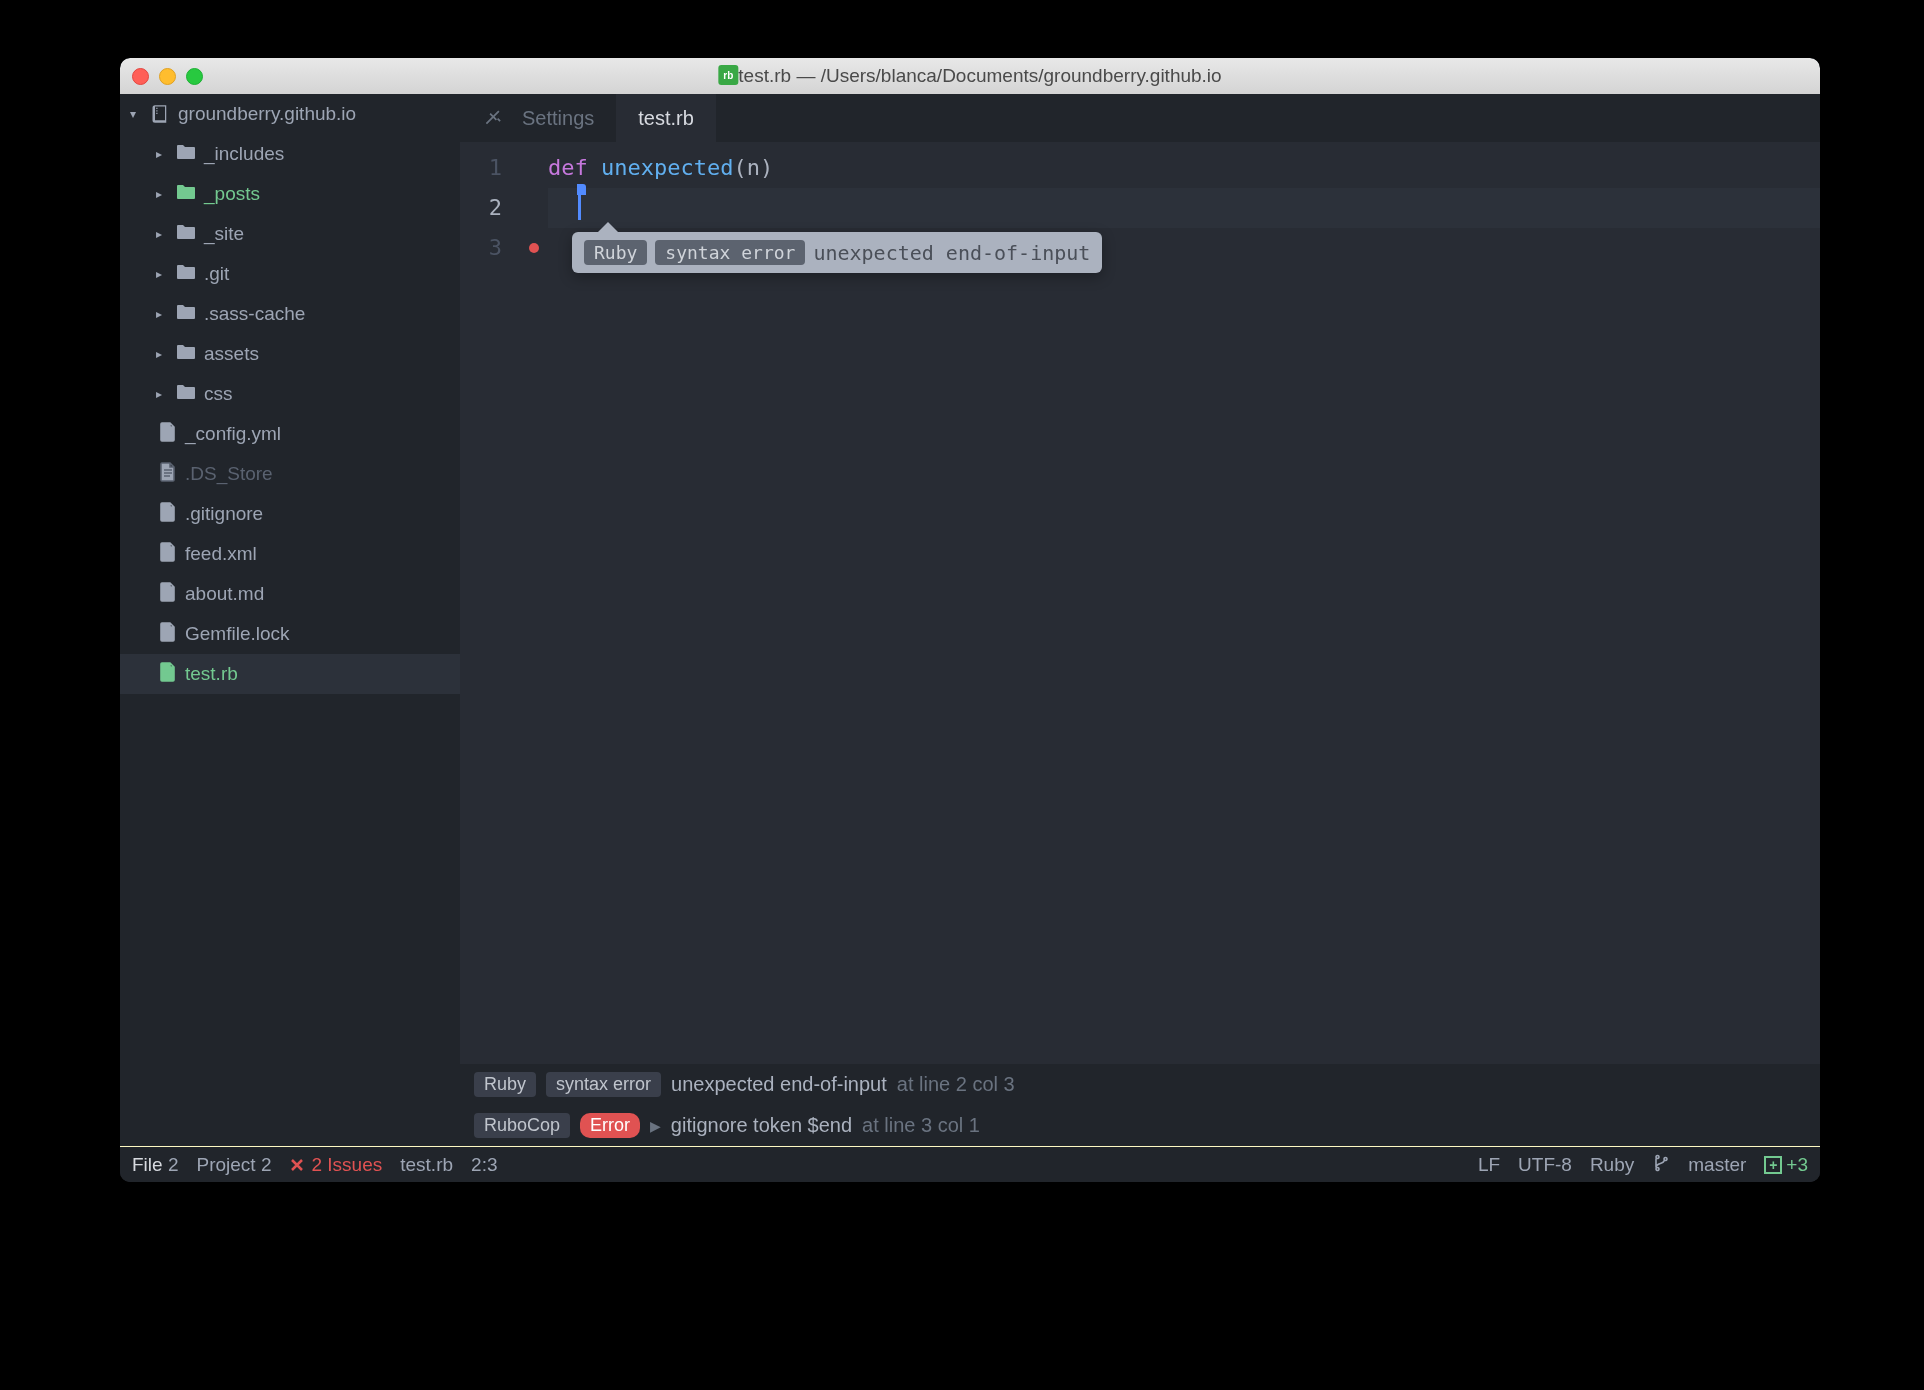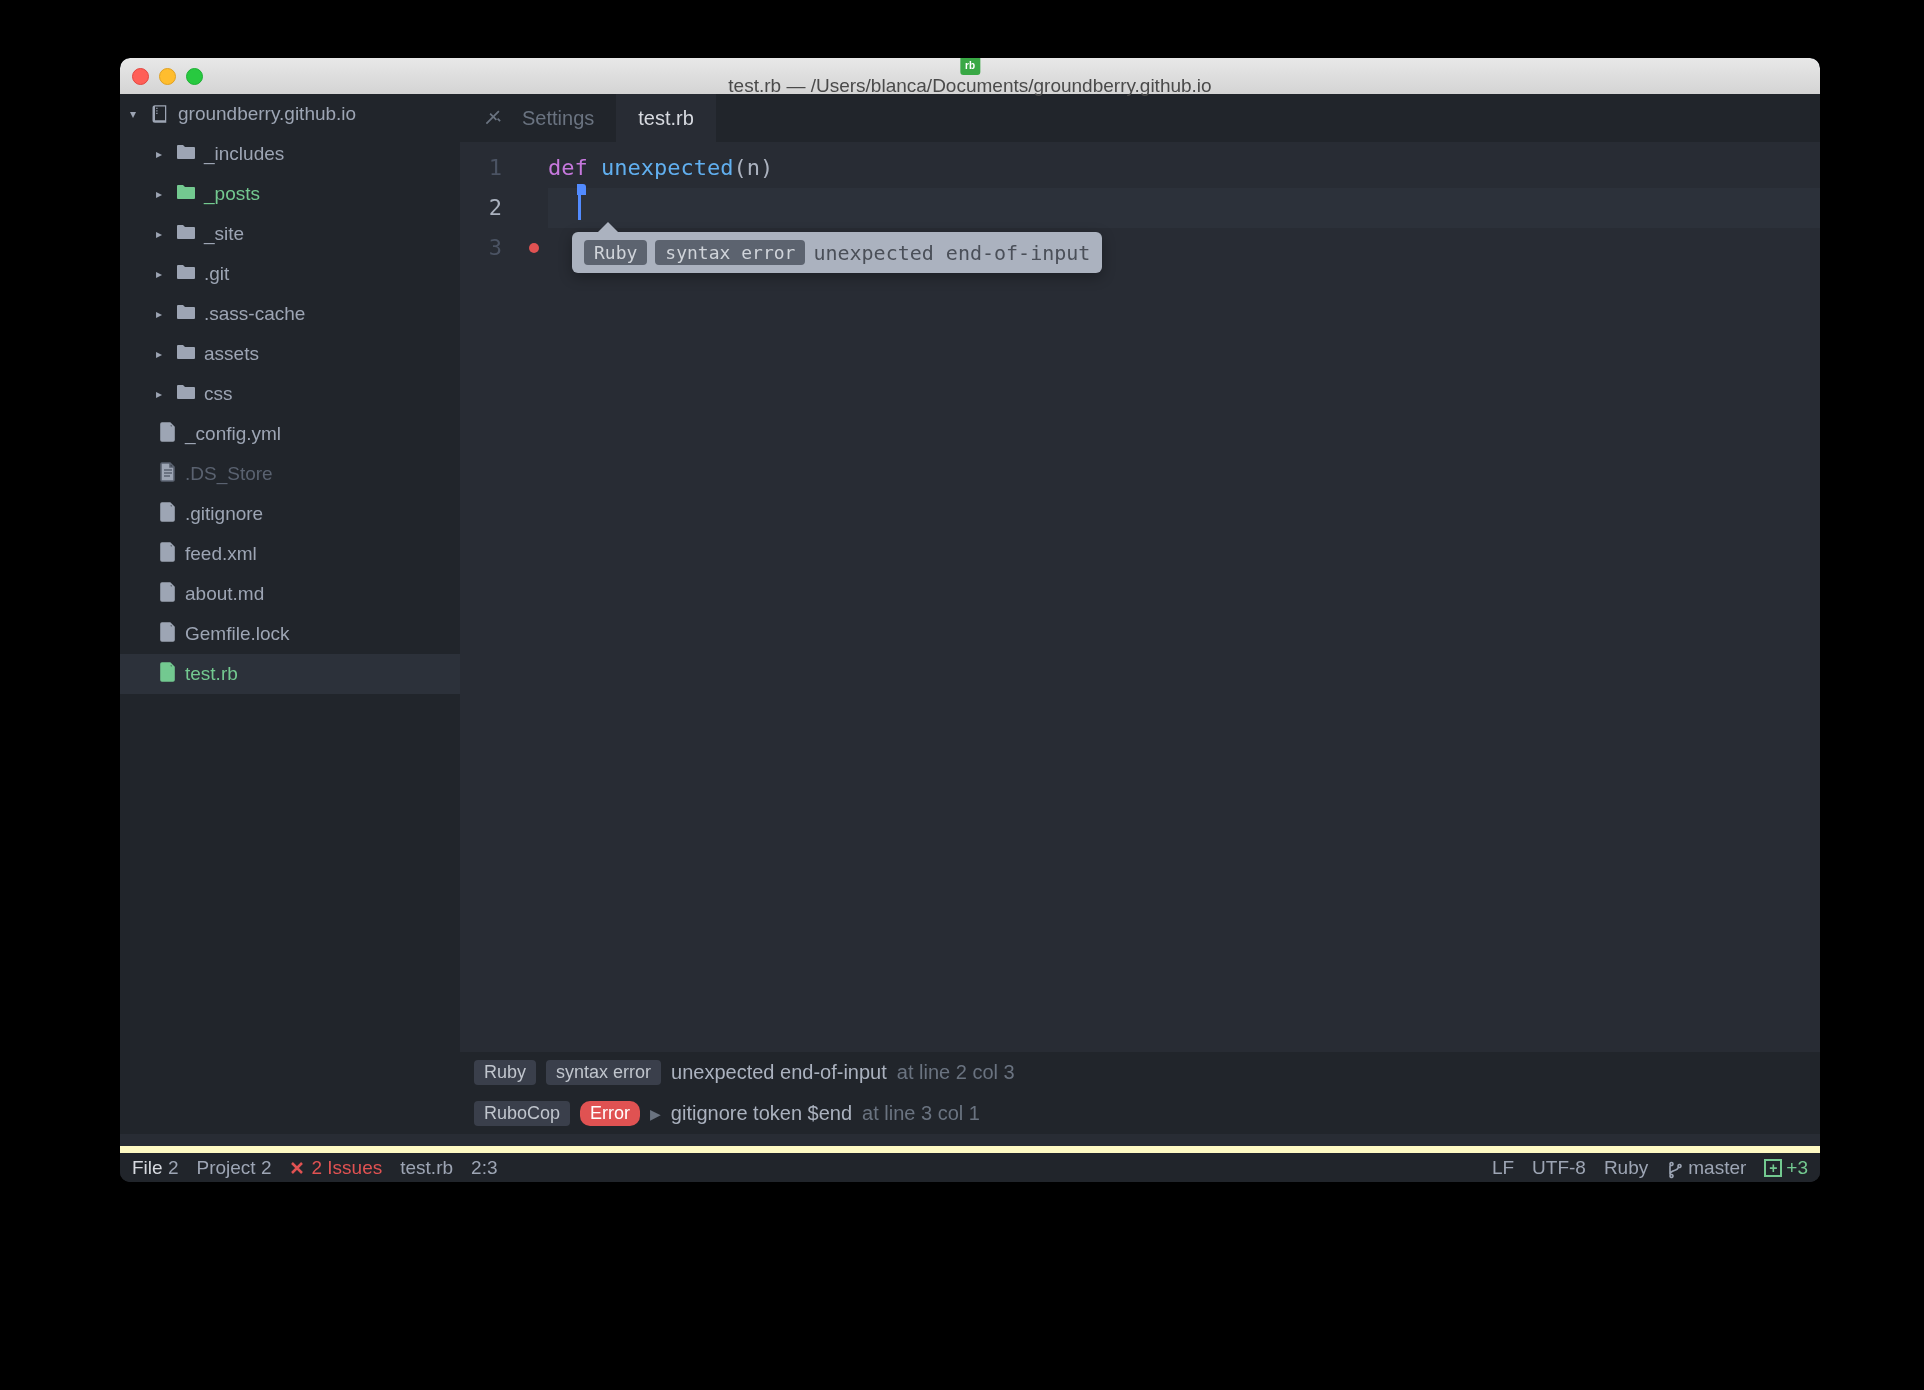--- a/index.html
+++ b/index.html
@@ -37,24 +37,22 @@
   .traffic { display: flex; gap: 10px; }
   .dot { width: 17px; height: 17px; border-radius: 50%; }
   .red { background: #ff5f57; border: 1px solid #e24640; }
   .yellow { background: #ffbd2e; border: 1px solid #dfa123; }
   .green { background: #28c940; border: 1px solid #1db034; }
   .title-center {
     position: absolute;
     left: 50%;
     transform: translateX(-50%);
     display: flex;
-    align-items: center;
     color: #4a4a4a;
     font-size: 19px;
-    flex-direction: column;
   }
   .rb-icon {
     width: 20px; height: 20px;
     background: #39a845;
     border-radius: 3px;
     display:inline-flex;align-items:center;justify-content:center;
     color:#fff;font-size:10px;font-weight:bold;
   }
   .main {
     flex: 1;
@@ -219,28 +217,27 @@
     font-size: 18px;
   }
   .badge.error { background: #e05252; color:#fff;border-radius:10px; }
   .linter .msg { color:#abb2bf; }
   .linter .loc { color:#6a7380; }
   .caret-r { color:#6a7380; font-size:14px; }
   
   .statusbar {
     height: 36px;
     background: #21252b;
-    border-top: 7px solid #fef9c3;
+    border-top: 1px solid #fef9c3;
     display:flex;
     align-items:center;
     justify-content:space-between;
     font-size:19px;
     color:#9da5b4;
     padding: 0 12px;
-    margin-top: 12px;
   }
   .status-left, .status-right { display:flex; align-items:center; gap:18px; }
   .status-left .sel { color:#d7dae0; }
   .issues { color:#e05252; display:flex;align-items:center;gap:6px;}
   .gitplus {
     display:flex;align-items:center;gap:4px;
     color:#73c990;
   }
   .gitplus .box {
     width:18px;height:18px;border:2px solid #73c990;
@@ -444,21 +441,21 @@
           </svg>
         <span>2 Issues</span>
       </span>
       <span>test.rb</span>
       <span>2:3</span>
     </div>
     <div class="status-right">
       <span>LF</span>
       <span>UTF-8</span>
       <span>Ruby</span>
-      <span style="display:flex;align-items:flex-end;gap:6px;">
+      <span style="display:flex;align-items:flex-start;gap:20px;">
         <svg width="16" height="18" viewBox="0 0 16 18">
             <path fill="none" stroke="#9da5b4" stroke-width="1.6" d="M4 3a1.5 1.5 0 1 1 0 .01M4 15a1.5 1.5 0 1 1 0 .01M12 5a1.5 1.5 0 1 1 0 .01M4 4.5v9M12 6.5c0 4-8 2-8 7"></path>
           </svg>
         <span>master</span>
       </span>
       <span class="gitplus">
         <span class="box">+</span>
         <span>+3</span>
       </span>
     </div>

